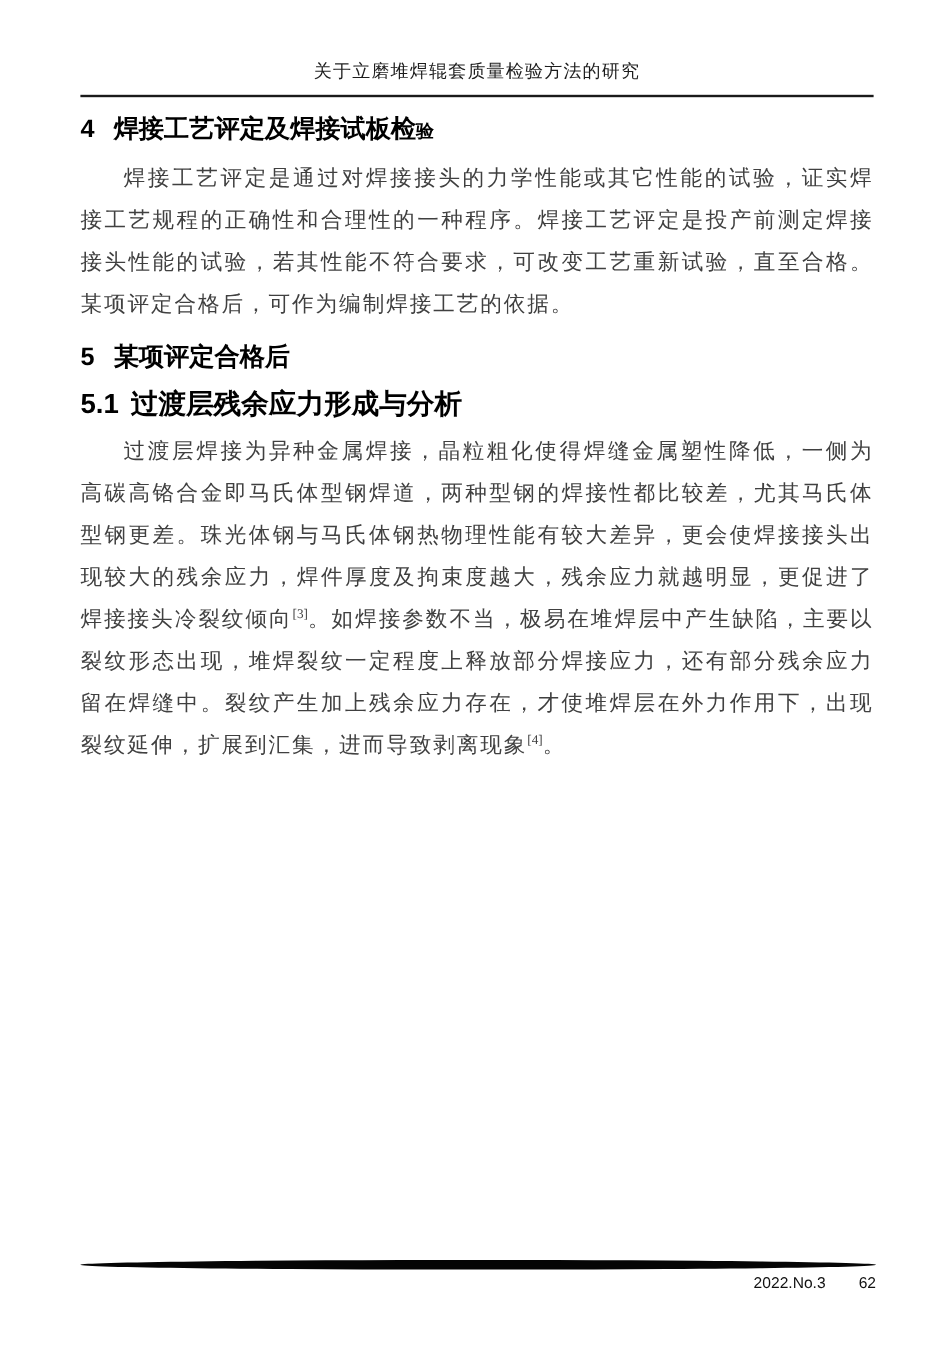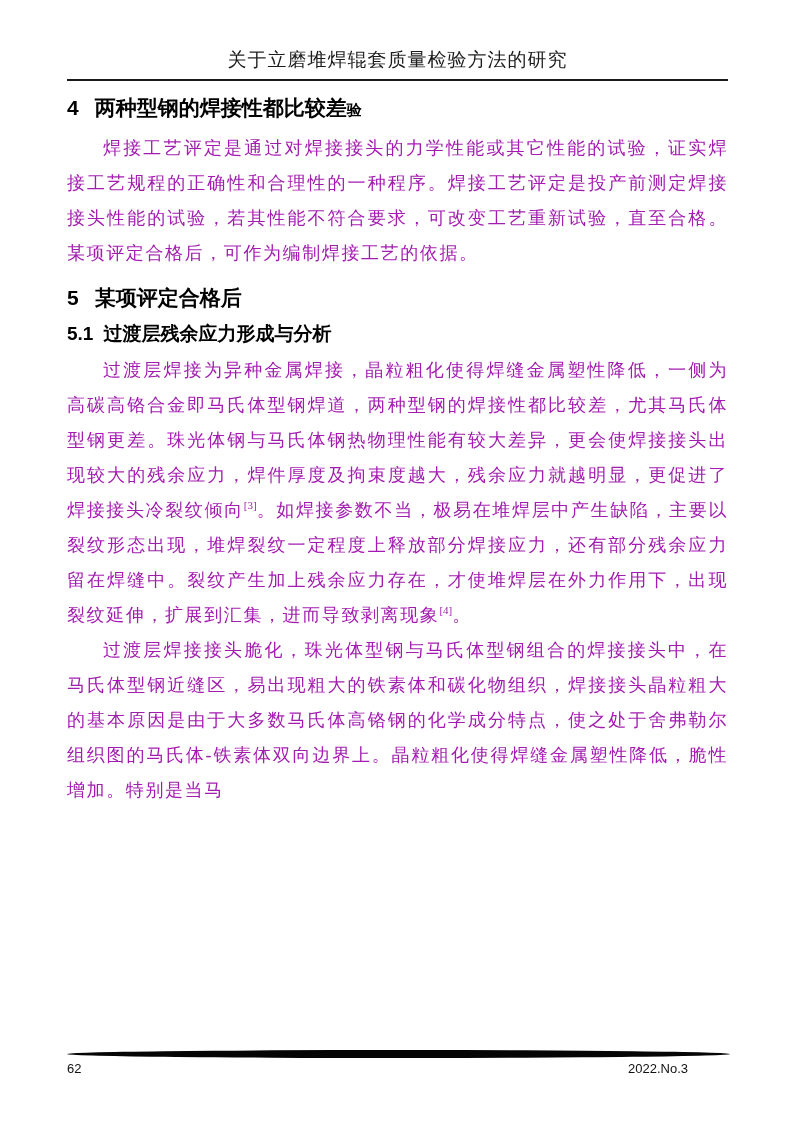--- a/index.html
+++ b/index.html
@@ -13,21 +13,21 @@
     color: #161616;
   }
   .page {
     position: absolute;
     inset: 0;
     padding: 50px 65px 0 67px;
     box-sizing: border-box;
   }
   .running-title {
     text-align: center;
-    font-size: 19px;
+    font-size: 15px;
     letter-spacing: 1px;
     line-height: 20px;
     color: #1c1c1c;
   }
   .header-rule {
     border: none;
     border-top: 2px solid #1a1a1a;
     margin: 9px 0 0 0;
   }
   .sec-heading {
@@ -35,35 +35,35 @@
     font-weight: 700;
     font-size: 21px;
     line-height: 1.35;
     color: #000;
     margin: 13px 0 9px 0;
   }
   .sec-heading .h-num { margin-right: 16px; }
   .sub-heading {
     font-family: "Liberation Sans", "DejaVu Sans", sans-serif;
     font-weight: 700;
-    font-size: 19px;
+    font-size: 23px;
     line-height: 1.3;
     color: #000;
     margin: 9px 0 7px 0;
   }
   .sub-heading .h-num { margin-right: 10px; }
   .h-small { font-size: 15px; }
   .body-p {
     margin: 0;
     font-size: 18px;
     line-height: 35px;
     letter-spacing: 1.6px;
     text-align: justify;
     text-indent: 2em;
-    color: #a21caf;
+    color: #404040;
   }
   .body-p sup {
     font-size: 11px;
     letter-spacing: 0;
     line-height: 0;
     vertical-align: super;
   }
   .footer {
     position: absolute;
     left: 67px;
@@ -75,50 +75,49 @@
     height: 8px;
     background: #050505;
     border-radius: 50%;
   }
   .footer-meta {
     position: relative;
     margin-top: 3px;
     font-size: 13px;
     color: #111;
   }
-  .page-number { text-align: left; }
+  .page-number { text-align: right; }
   .issue {
     position: absolute;
     right: 42px;
     top: 0;
     margin-left: 23px;
   }
 </style>
 </head>
 <body>
 
 <div class="page">
 
   <div>
     <div class="running-title">关于立磨堆焊辊套质量检验方法的研究</div>
     <hr class="header-rule">
   </div>
 
-  <div class="sec-heading"><span class="h-num">4</span><span>两种型钢的焊接性都比较差</span><span class="h-small">验</span></div>
+  <div class="sec-heading"><span class="h-num">4</span><span>焊接工艺评定及焊接试板检</span><span class="h-small">验</span></div>
 
   <p class="body-p"><span>焊接工艺评定是通过对焊接接头的力学性能或其它性能的试验，证实焊接工艺规程的正确性和合理性的一种程序。焊接工艺评定是投产前测定焊接接头性能的试验，若其性能不符合要求，可改变工艺重新试验，直至合格。某项评定合格后，可作为编制焊接工艺的依据。</span></p>
 
 
   <div class="sec-heading"><span class="h-num">5</span><span>某项评定合格后</span></div>
 
   <div class="sub-heading"><span class="h-num">5.1</span><span>过渡层残余应力形成与分析</span></div>
 
   <p class="body-p"><span>过渡层焊接为异种金属焊接，晶粒粗化使得焊缝金属塑性降低，一侧为高碳高铬合金即马氏体型钢焊道，两种型钢的焊接性都比较差，尤其马氏体型钢更差。珠光体钢与马氏体钢热物理性能有较大差异，更会使焊接接头出现较大的残余应力，焊件厚度及拘束度越大，残余应力就越明显，更促进了焊接接头冷裂纹倾向</span><sup>[3]</sup><span>。如焊接参数不当，极易在堆焊层中产生缺陷，主要以裂纹形态出现，堆焊裂纹一定程度上释放部分焊接应力，还有部分残余应力留在焊缝中。裂纹产生加上残余应力存在，才使堆焊层在外力作用下，出现裂纹延伸，扩展到汇集，进而导致剥离现象</span><sup>[4]</sup><span>。</span></p>
 
-  <p class="body-p"><span>过渡层焊接接头脆化，珠光体型钢与马氏体型钢组合的焊接接头中，在马氏体型钢近缝区，易出现粗大的铁素体和碳化物组织，焊接接头晶粒粗大的基本原因是由于大多数马氏体高铬钢的化学成分特点，使之处于舍弗勒尔组织图的马氏体-铁素体双向边界上。晶粒粗化使得焊缝金属塑性降低，脆性增加。特别是当马</span></p>
 
   <div class="footer">
     <div class="footer-bar"></div>
     <div class="footer-meta">
       <div class="page-number">62</div>
       <div class="issue">2022.No.3</div>
     </div>
   </div>
 
 </div>

